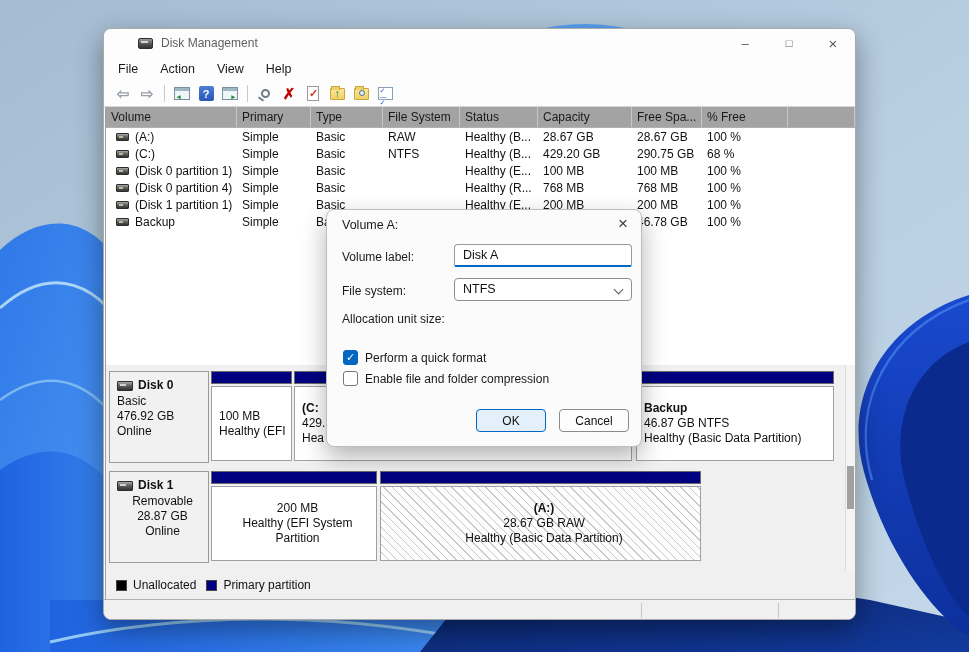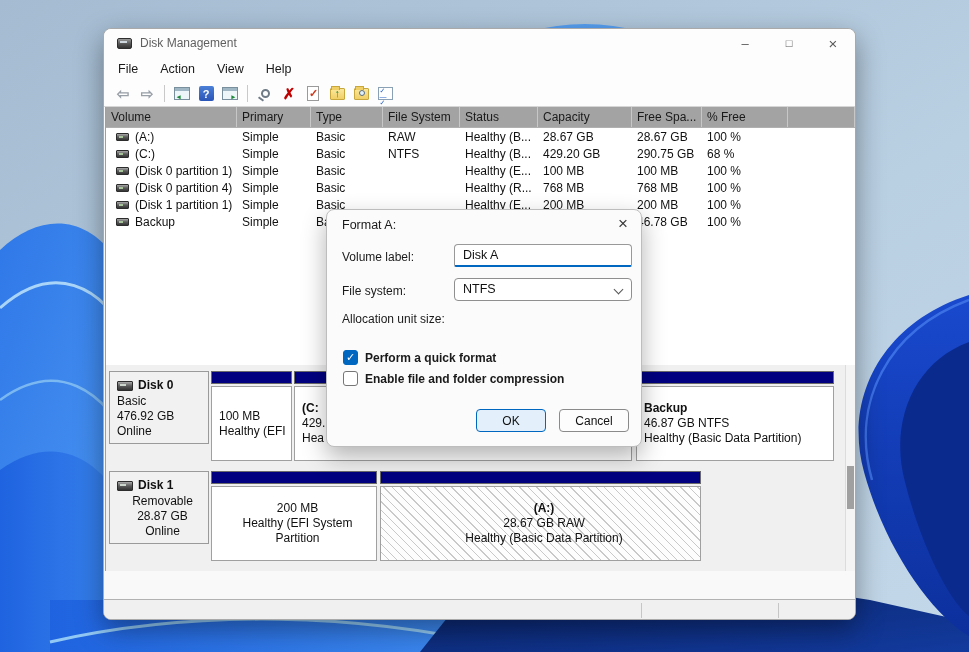--- a/index.html
+++ b/index.html
@@ -8,21 +8,21 @@
 
   
   .wallpaper { position:absolute; inset:0; }
 
   
   .win { position:absolute; left:103px; top:28px; width:753px; height:592px;
          background:#f9f9f9; border:1px solid #a9a9a9; border-radius:8px;
          box-shadow:0 10px 28px rgba(0,0,0,.38); overflow:hidden; }
 
   .titlebar { position:absolute; left:0; top:0; right:0; height:28px; background:#fdfdfd;
-              display:flex; align-items:center; }
+              display:flex; align-items:center;padding-left:21px; }
   .title-ico { width:15px; height:11px; margin:0 8px 0 13px; position:relative;
                background:linear-gradient(#9a9a9a,#555 55%,#333); border:1px solid #2e2e2e; border-radius:2px; }
   .title-ico::after { content:''; position:absolute; left:2px; top:2px; width:7px; height:2px; background:#cfd8df; }
   .title-text { font-size:12px; color:#5f5f5f; }
   .win-controls { margin-left:auto; display:flex; align-items:center; height:100%; }
   .win-btn { width:44px; height:100%; display:flex; align-items:center; justify-content:center;
              color:#5a5a5a; font-size:13px; }
 
   .menubar { position:absolute; left:0; top:28px; right:0; height:24px; background:#fdfdfd;
              display:flex; align-items:center; font-size:12.5px; color:#191919; }
@@ -63,21 +63,21 @@
   .c5{width:94px} .c6{width:70px} .c7{width:86px} .c8{flex:1}
   .volcell { display:flex; align-items:center; }
   .drive-ico { width:13px; height:8px; margin:0 6px 0 5px; flex:none; position:relative;
                background:linear-gradient(#a8a8a8,#5c5c5c 50%,#353535); border:1px solid #2c2c2c; border-radius:1px; }
   .drive-ico::after { content:''; position:absolute; left:2px; top:2px; width:4px; height:2px; background:#a8c49a; }
 
   
   .graphpane { position:absolute; left:1px; top:336px; width:751px; height:206px; background:#f0f0f0;
                border-left:1px solid #9f9f9f; border-right:1px solid #9f9f9f; }
   .disk-row { position:absolute; left:5px; height:92px; }
-  .disk-label { position:absolute; left:0; top:0; width:100px; height:73px; background:#f1f1f1;
+  .disk-label { position:absolute; left:0; top:0; width:100px; height:92px; background:#f1f1f1;
                 border:1px solid #9a9a9a; padding:6px 0 0 7px; font-size:12px; line-height:15px; color:#111; }
   .disk-name { display:flex; align-items:center; font-weight:bold; margin-bottom:1px; }
   .disk-ico { width:16px; height:10px; margin-right:5px; position:relative;
               background:linear-gradient(#aaa,#5a5a5a 50%,#333); border:1px solid #2c2c2c; border-radius:1px; }
   .disk-ico::after { content:''; position:absolute; left:2px; top:2px; width:6px; height:2px; background:#cdd6cd; }
   .part { position:absolute; top:0; height:92px; }
   .pbar { position:absolute; left:0; right:0; top:0; height:13px; background:#000080; border:1px solid #6a6a6a; }
   .pbody { position:absolute; left:0; right:0; top:15px; bottom:2px; background:#fff; border:1px solid #a0a0a0;
            font-size:12px; line-height:15px; color:#111; padding-left:7px; display:flex; flex-direction:column; justify-content:center; overflow:hidden; }
   .pbody .bold { font-weight:bold; }
@@ -104,21 +104,21 @@
                border:1px solid #999; border-bottom:2px solid #0067c0; border-radius:4px 4px 2px 2px;
                font-size:12.5px; color:#111; padding:3px 0 0 8px; }
   .dlg-select { position:absolute; left:127px; width:178px; height:23px; background:#fff;
                 border:1px solid #8f8f8f; border-radius:4px; font-size:12.5px; color:#111; padding:3px 0 0 8px; }
   .chev { position:absolute; right:9px; top:7px; width:7px; height:7px; border-right:1.4px solid #555;
           border-bottom:1.4px solid #555; transform:rotate(45deg); }
   .cb { position:absolute; left:16px; width:15px; height:15px; border-radius:3px; font-size:11px;
         display:flex; align-items:center; justify-content:center; }
   .cb.checked { background:#0067c0; color:#fff; border:1px solid #0067c0; }
   .cb.empty { background:#fff; border:1px solid #767676; }
-  .cb-label { position:absolute; left:38px; font-size:12px; color:#1a1a1a;font-weight:bold; }
+  .cb-label { position:absolute; left:38px; font-size:12px; color:#1a1a1a; }
   .dlg-btn { position:absolute; top:199px; width:70px; height:23px; border-radius:4px; font-size:12px;
              display:flex; align-items:center; justify-content:center; color:#111; }
   .btn-ok { left:149px; background:#e3f0fb; border:1px solid #0067c0; }
   .btn-cancel { left:232px; background:#fdfdfd; border:1px solid #8a8a8a; }
 </style>
 </head>
 <body>
 
 <div class="wallpaper">
   <svg width="969" height="652" viewBox="0 0 969 652">
@@ -383,28 +383,38 @@
     <div class="part" style="left:271px; width:321px;">
       <div class="pbar"></div>
       <div class="pbody hatch">
         <div class="bold">(A:)</div>
         <div>28.67 GB RAW</div>
         <div>Healthy (Basic Data Partition)</div>
       </div>
     </div>
   </div>
 
+  <div class="legend">
+    <span class="lg-item">
+      <span class="lg-sq" style="background:#000000"></span>
+      <span>Unallocated</span>
+    </span>
+    <span class="lg-item">
+      <span class="lg-sq" style="background:#000080"></span>
+      <span>Primary partition</span>
+    </span>
+  </div>
 
   <div class="statusbar">
     <span class="sb-sep" style="left:537px"></span>
     <span class="sb-sep" style="left:674px"></span>
   </div>
 
   <div class="dialog">
-    <div class="dlg-title">Format A:</div>
+    <div class="dlg-title">Volume A:</div>
     <span class="dlg-close">×</span>
 
     <div class="dlg-label" style="top:40px">Volume label:</div>
     <div class="dlg-input" style="top:34px">Disk A</div>
 
     <div class="dlg-label" style="top:74px">File system:</div>
     <div class="dlg-select" style="top:68px">
       <span>NTFS</span>
       <span class="chev"></span>
     </div>

